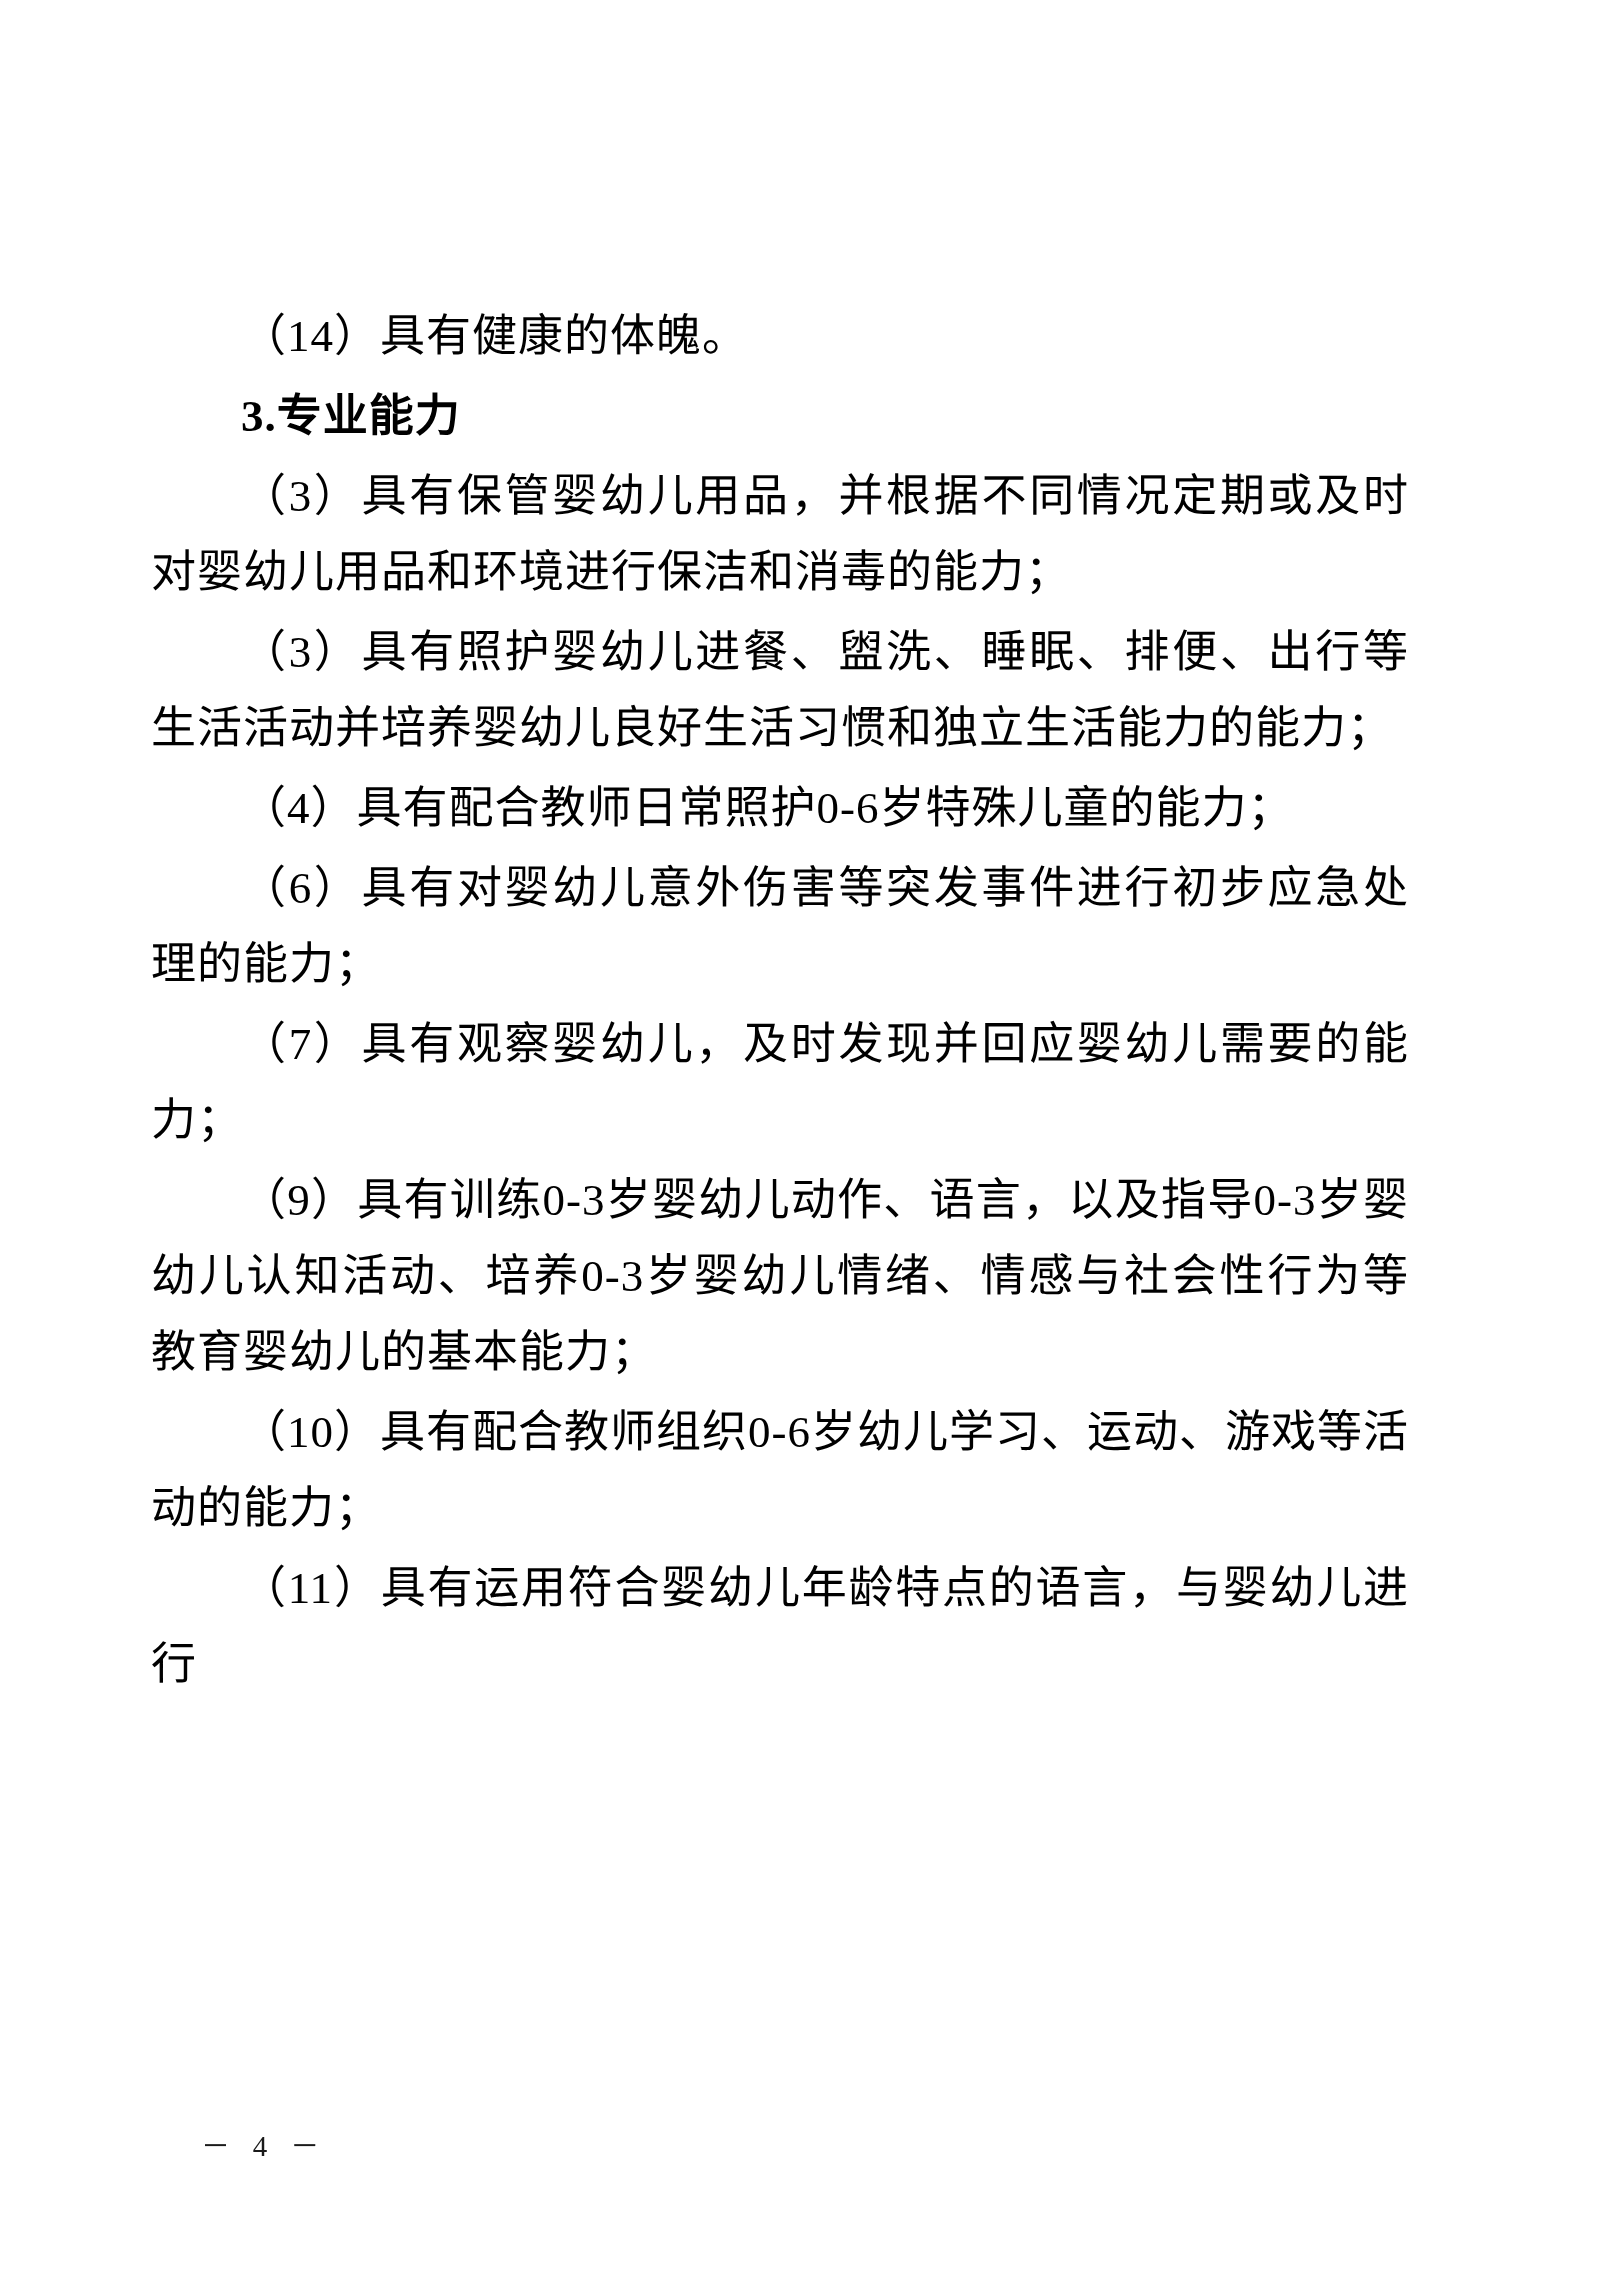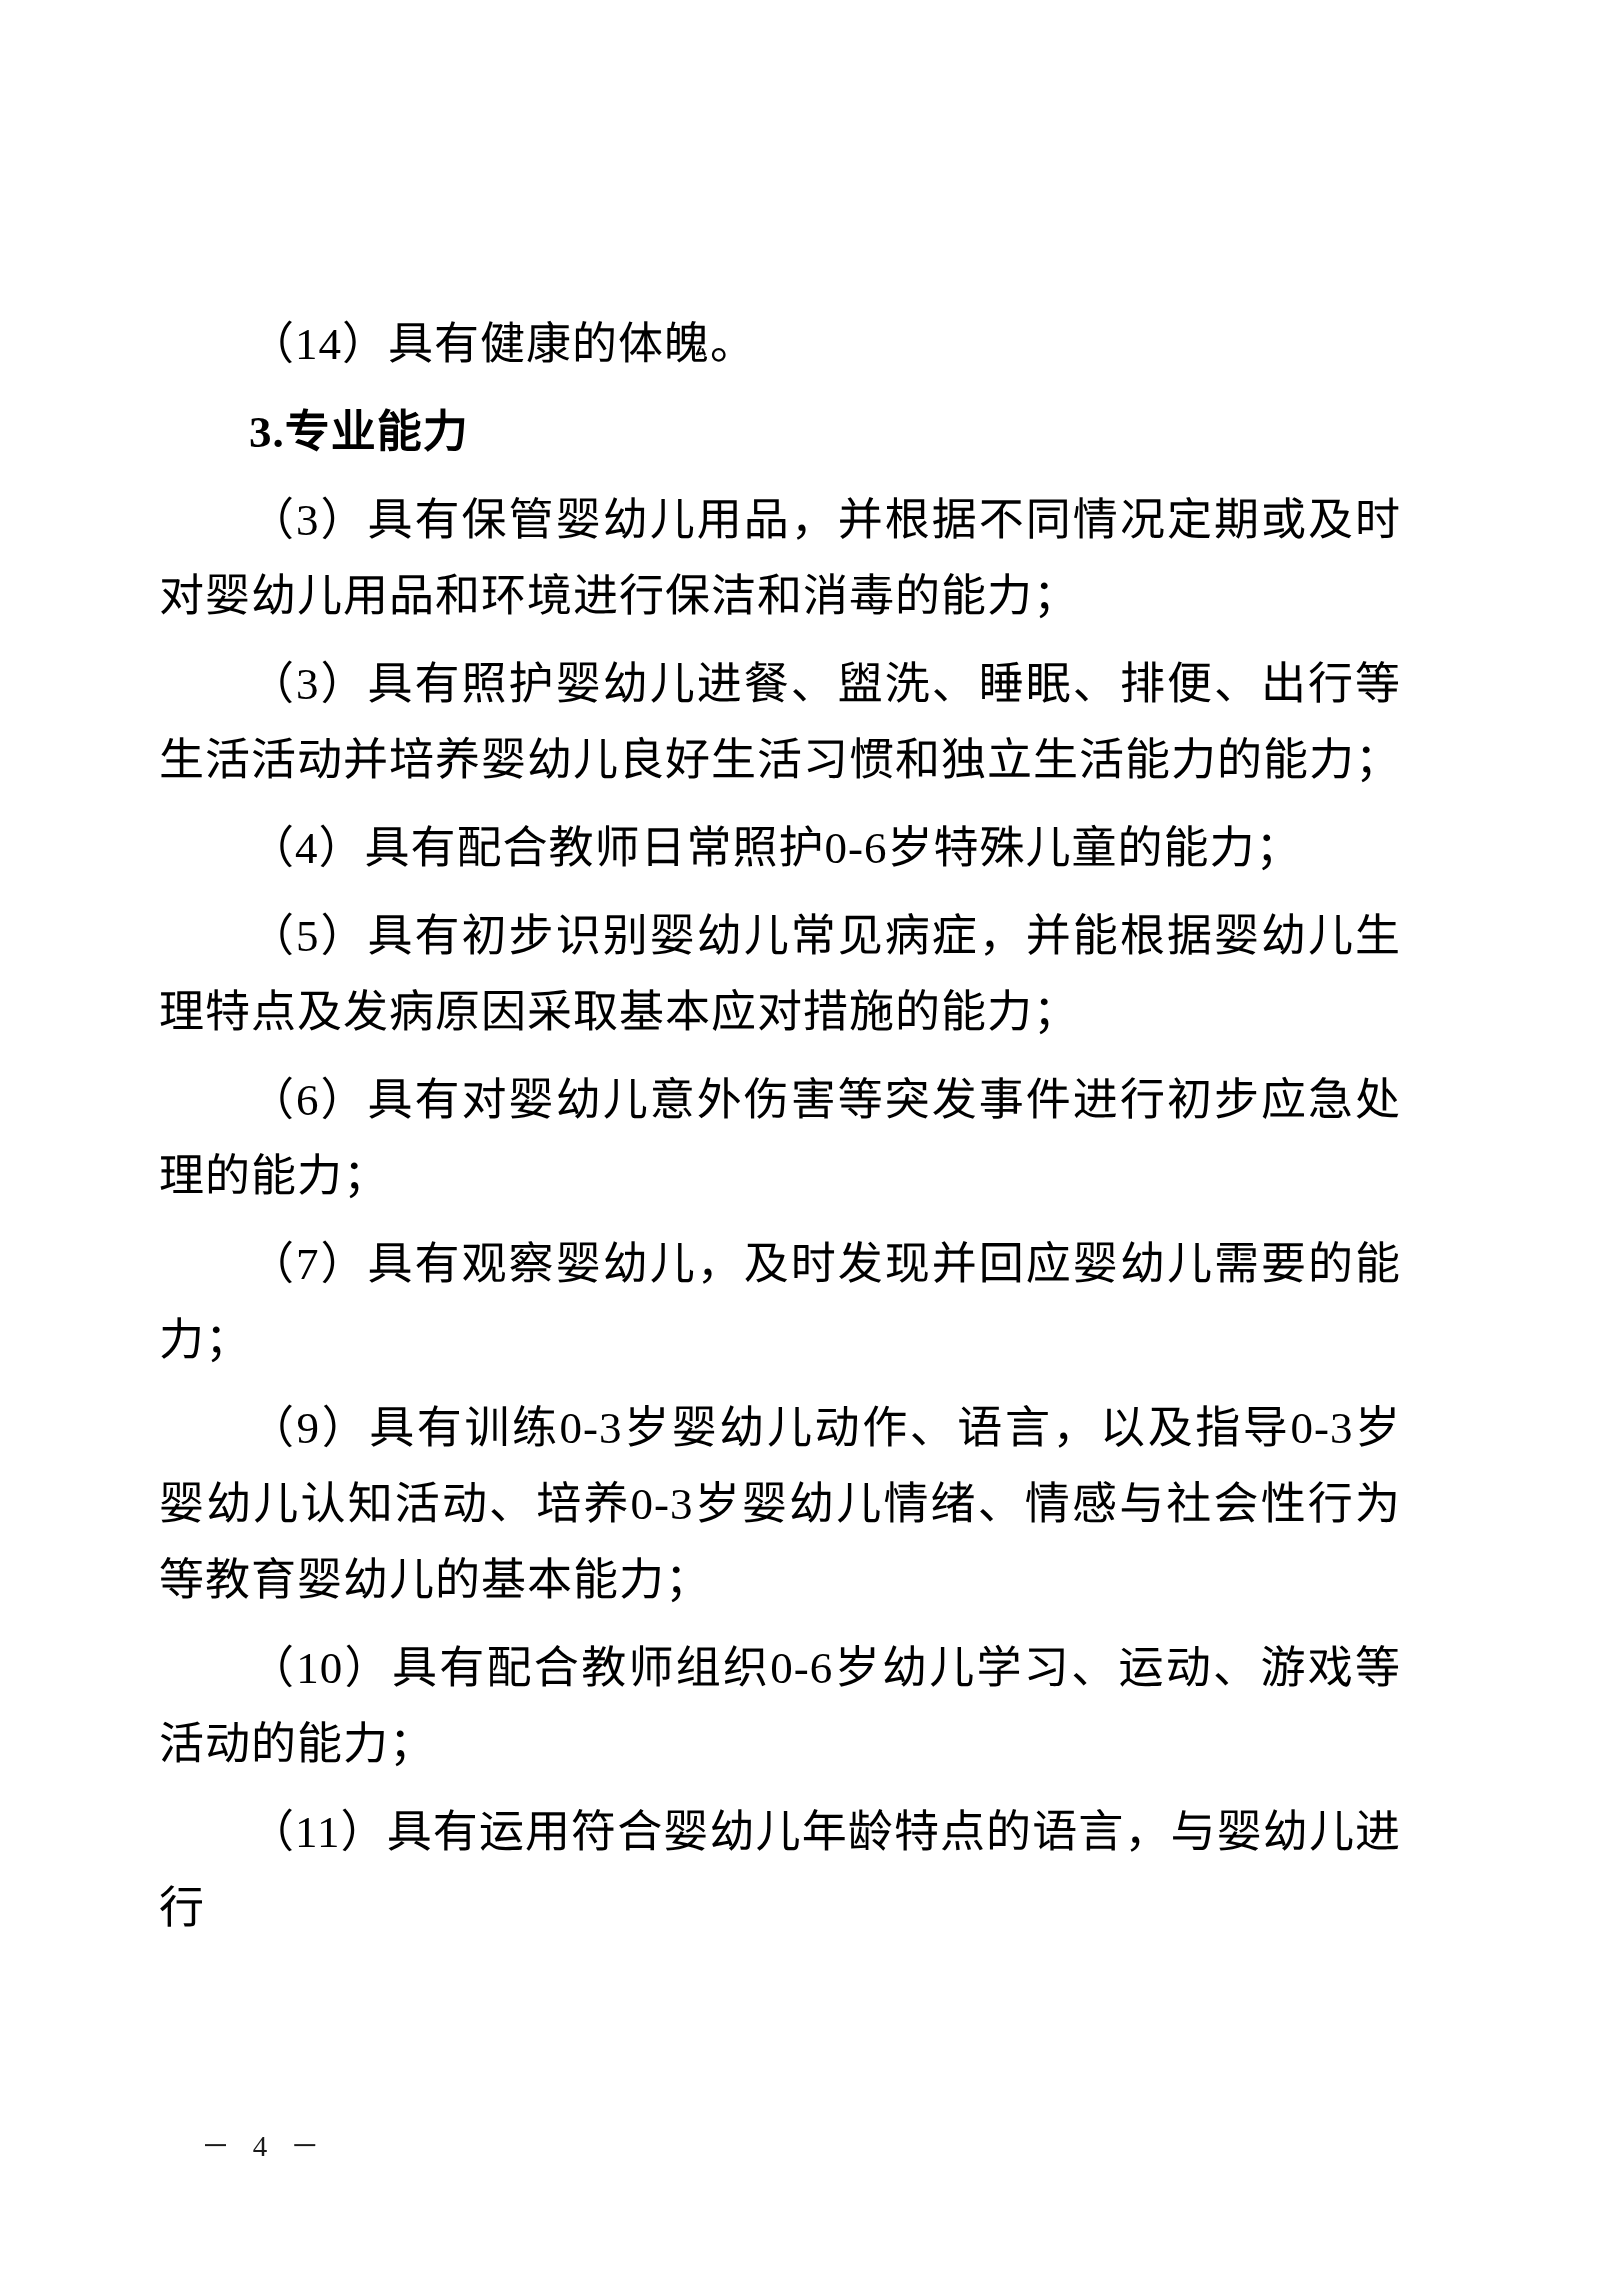--- a/index.html
+++ b/index.html
@@ -16,21 +16,21 @@
     font-family: "Liberation Serif", "DejaVu Serif", serif;
     color: #000000;
   }
   .content {
     position: absolute;
     left: 147px;
     top: 294px;
     width: 1266px;
   }
   .para {
-    margin: 12px;
+    margin: 4px;
     font-size: 45px;
     line-height: 76px;
     letter-spacing: 1px;
     text-align: justify;
     text-indent: 2em;
     color: #000000;
     font-weight: normal;
   }
   .para.heading {
     font-weight: bold;
@@ -50,21 +50,20 @@
 </head>
 <body>
 
 <div class="page">
   <div class="content">
       <p class="para">（14）具有健康的体魄。</p>
       <p class="para heading">3.专业能力</p>
       <p class="para">（3）具有保管婴幼儿用品，并根据不同情况定期或及时对婴幼儿用品和环境进行保洁和消毒的能力；</p>
       <p class="para">（3）具有照护婴幼儿进餐、盥洗、睡眠、排便、出行等生活活动并培养婴幼儿良好生活习惯和独立生活能力的能力；</p>
       <p class="para">（4）具有配合教师日常照护0-6岁特殊儿童的能力；</p>
-      <p class="para">（5）具有初步识别婴幼儿常见病症，并能根据婴幼儿生理特点及发病原因采取基本应对措施的能力；</p>
       <p class="para">（6）具有对婴幼儿意外伤害等突发事件进行初步应急处理的能力；</p>
       <p class="para">（7）具有观察婴幼儿，及时发现并回应婴幼儿需要的能力；</p>
       <p class="para">（9）具有训练0-3岁婴幼儿动作、语言，以及指导0-3岁婴幼儿认知活动、培养0-3岁婴幼儿情绪、情感与社会性行为等教育婴幼儿的基本能力；</p>
       <p class="para">（10）具有配合教师组织0-6岁幼儿学习、运动、游戏等活动的能力；</p>
       <p class="para">（11）具有运用符合婴幼儿年龄特点的语言，与婴幼儿进行</p>
     </div>
   <div class="footer">
     <span>－ 4 －</span>
   </div>
 </div>

